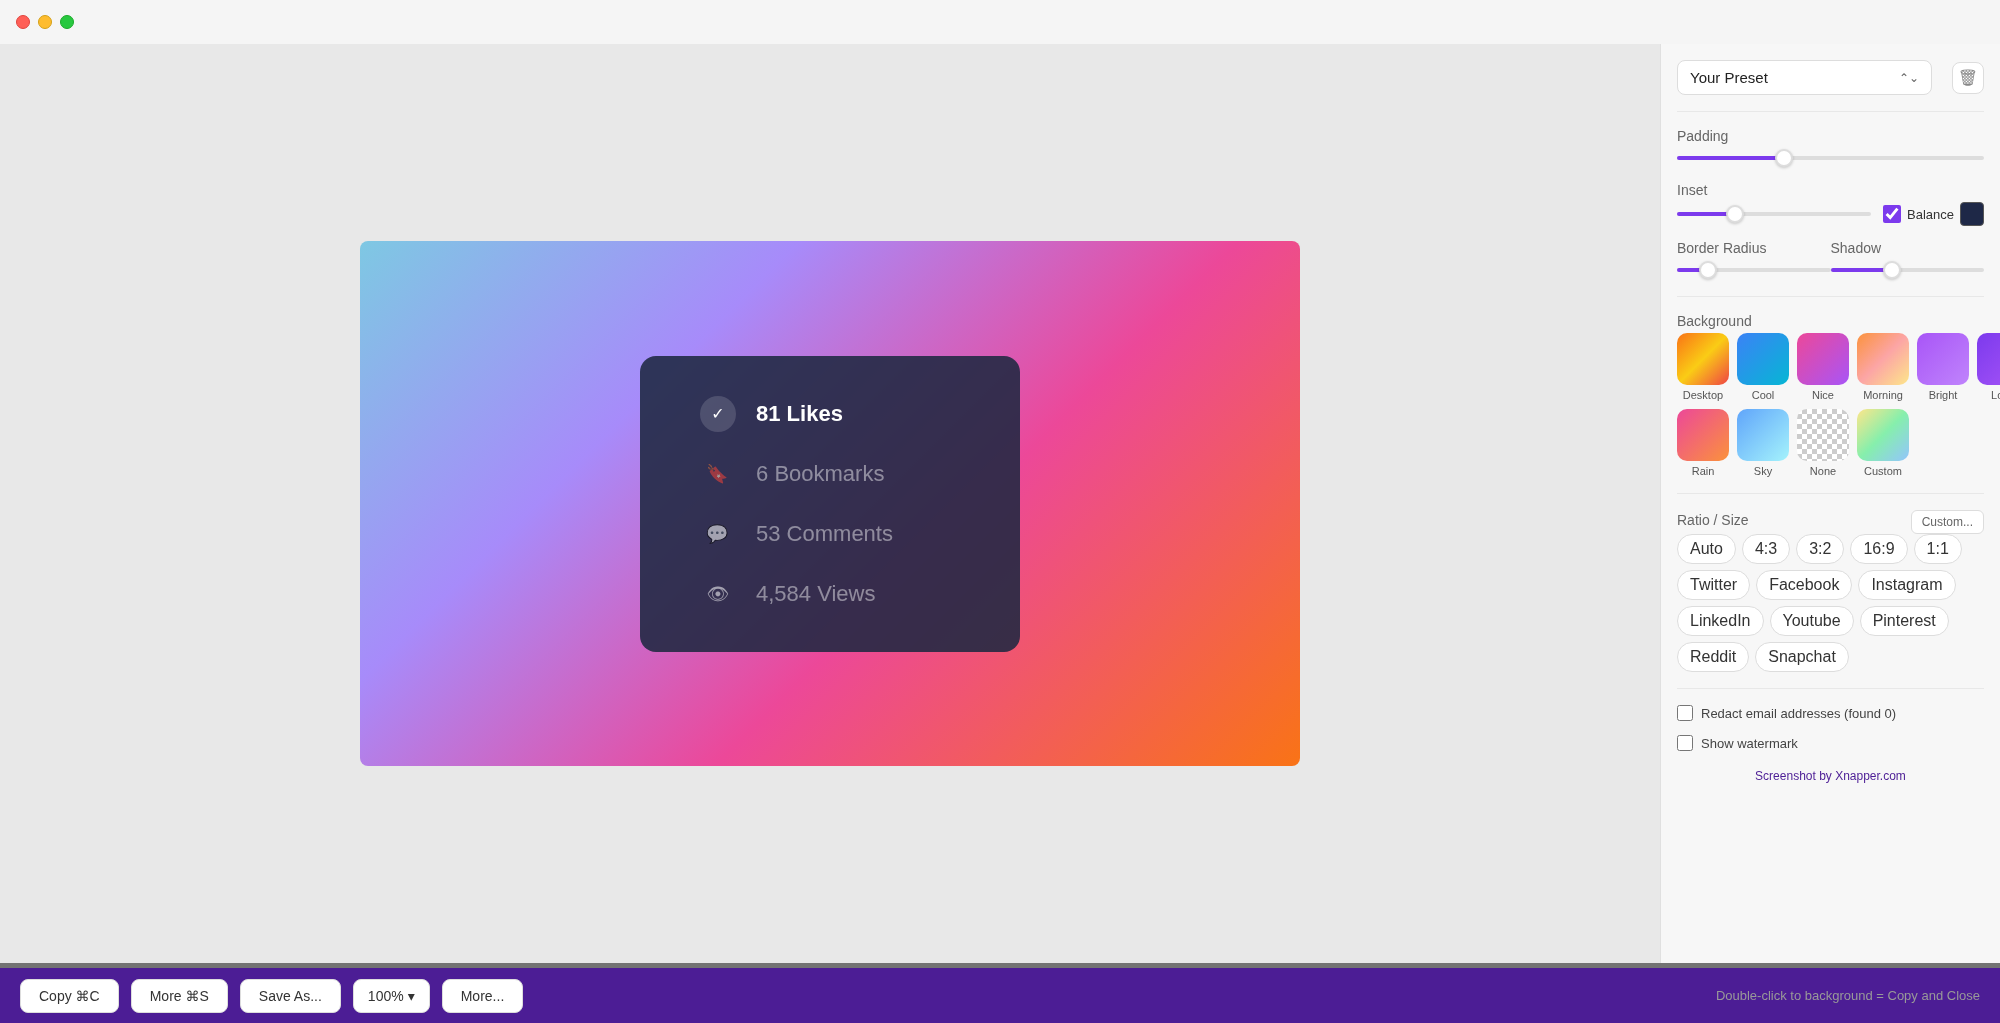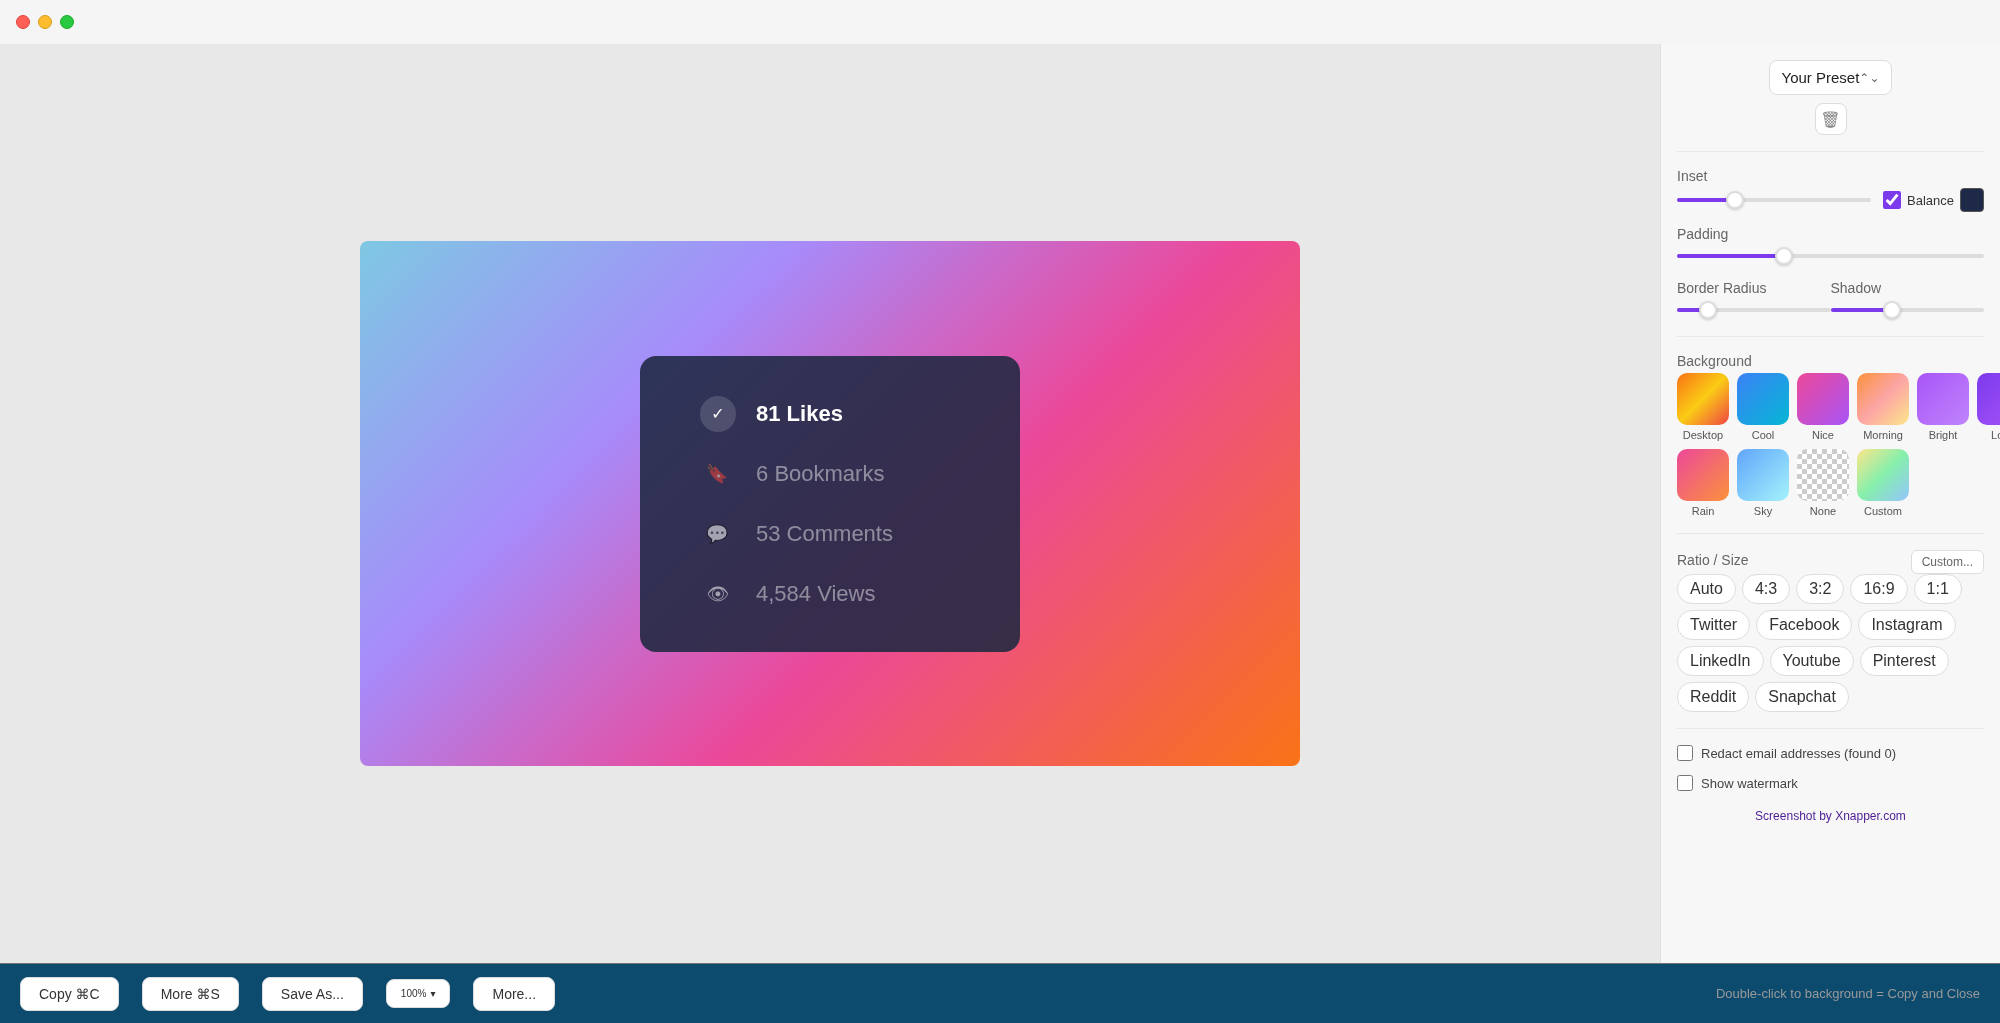--- a/index.html
+++ b/index.html
@@ -117,22 +117,21 @@
       padding: 16px;
       overflow-y: auto;
       display: flex;
       flex-direction: column;
       gap: 14px;
     }
 
     .preset-row {
       display: flex;
       align-items: center;
-      gap: 8px;
-      flex-direction: column;
+      gap: 20px;
     }
 
     .preset-select {
       flex: 1;
       background: white;
       border: 1px solid #ddd;
       border-radius: 8px;
       padding: 8px 12px;
       font-size: 15px;
       display: flex;
@@ -320,44 +319,44 @@
     .watermark-text {
       font-size: 12px;
       color: #4c1d95;
       text-align: center;
       margin-top: 4px;
     }
 
     
     .bottom-bar {
       height: 60px;
-      background: #0c4a6e;
-      border-top: 1px solid #737373;
+      background: #4c1d95;
+      border-top: 5px solid #737373;
       display: flex;
       align-items: center;
       padding: 0 20px;
-      gap: 23px;
+      gap: 12px;
     }
 
     .bottom-btn {
       padding: 8px 18px;
       border-radius: 8px;
       border: 1px solid #ddd;
       background: white;
       font-size: 14px;
       cursor: pointer;
       color: #333;
     }
 
     .zoom-btn {
       padding: 8px 14px;
       border-radius: 8px;
       border: 1px solid #ddd;
       background: white;
-      font-size: 10px;
+      font-size: 14px;
       cursor: pointer;
       color: #333;
       display: flex;
       align-items: center;
       gap: 4px;
       justify-content: flex-end;
     }
 
     .hint-text {
       margin-left: auto;
@@ -413,44 +412,44 @@
 
     <div class="preset-row">
       <div class="preset-select">
         <span class="preset-select-text">Your Preset</span>
         <span class="preset-arrows">⌃⌄</span>
       </div>
       <div class="preset-delete">🗑</div>
     </div>
 
     <hr class="section-divider">
+
+    <div>
+      <div class="section-label">Padding</div>
+      <div class="slider-container">
+        <div class="slider-track">
+          <div class="slider-fill" style="width:35%"></div>
+          <div class="slider-thumb" style="left:calc(35% - 9px)"></div>
+        </div>
+      </div>
+    </div>
 
     <div>
       <div class="section-label">Inset</div>
       <div style="display:flex; align-items:center; gap:12px;">
         <div class="slider-container" style="flex:1">
           <div class="slider-track">
             <div class="slider-fill" style="width:30%"></div>
             <div class="slider-thumb" style="left:calc(30% - 9px)"></div>
           </div>
         </div>
         <div style="display:flex; align-items:center; gap:6px;">
           <input type="checkbox" class="balance-checkbox" checked="" style="">
           <span class="balance-label">Balance</span>
           <div class="color-swatch"></div>
-        </div>
-      </div>
-    </div>
-
-    <div>
-      <div class="section-label">Padding</div>
-      <div class="slider-container">
-        <div class="slider-track">
-          <div class="slider-fill" style="width:35%"></div>
-          <div class="slider-thumb" style="left:calc(35% - 9px)"></div>
         </div>
       </div>
     </div>
 
     <div class="two-col">
       <div>
         <div class="section-label">Border Radius</div>
         <div class="slider-container">
           <div class="slider-track">
             <div class="slider-fill" style="width:20%"></div>

